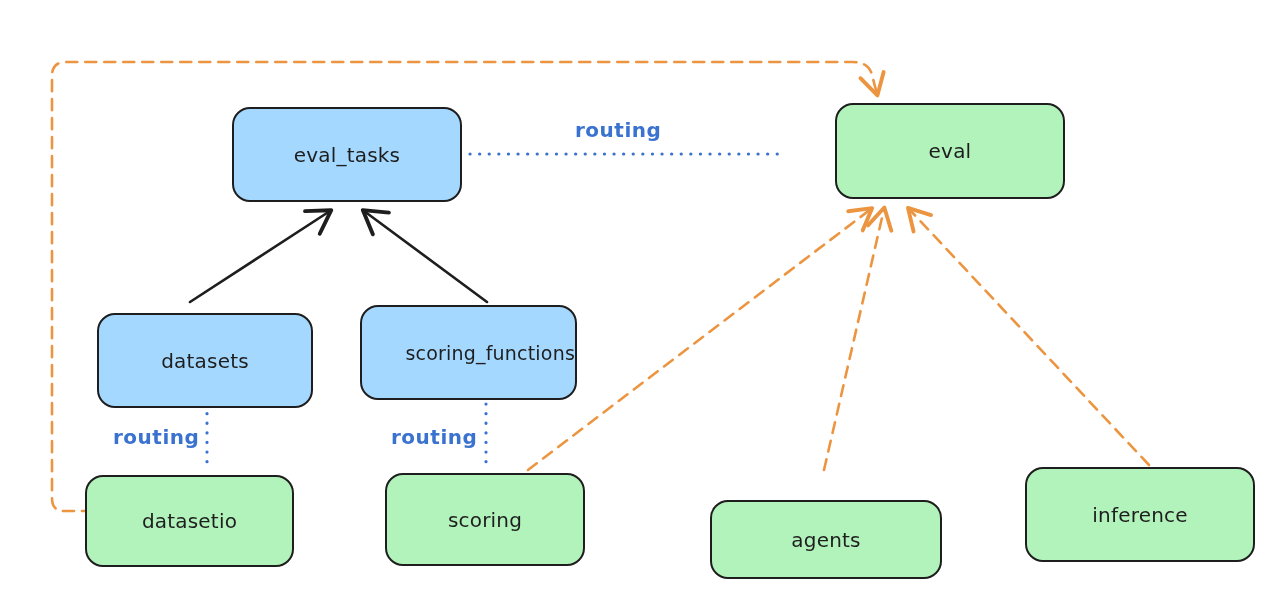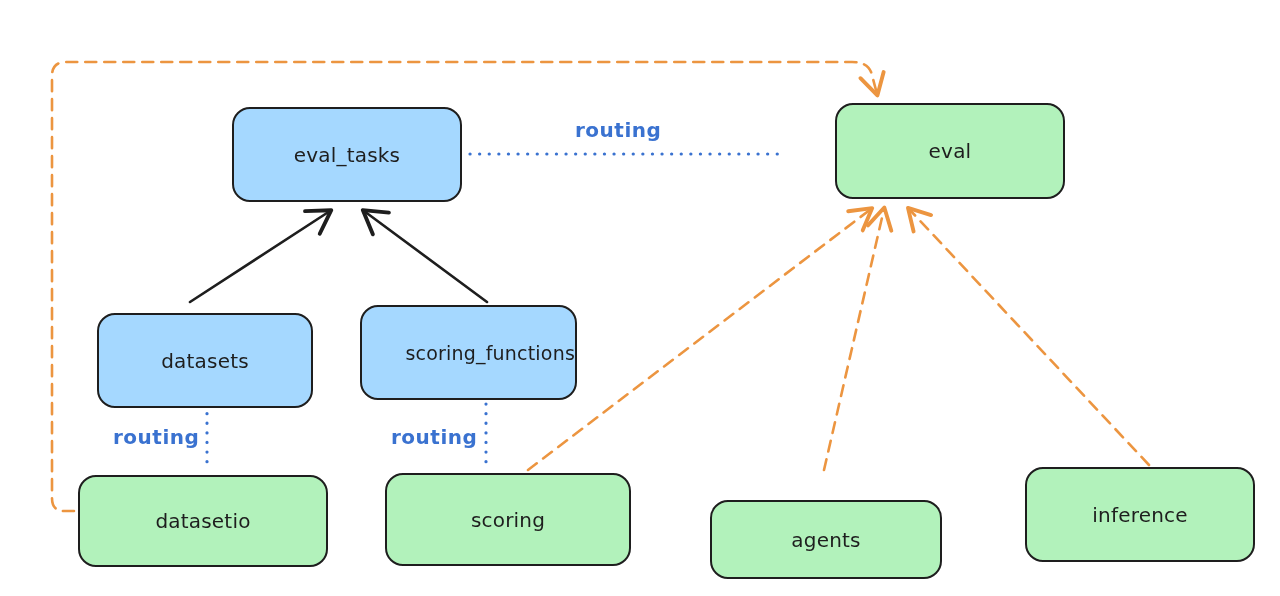--- a/index.html
+++ b/index.html
@@ -86,25 +86,25 @@
   </div>
 
   <div class="node blue" style="left:97px;top:305px;width:216px;height:95px;margin-top:8px;">
     <span>datasets</span>
   </div>
 
   <div class="node blue" style="left:360px;top:305px;width:217px;height:95px;font-size:19px;justify-content:flex-end;">
     <span>scoring_functions</span>
   </div>
 
-  <div class="node green" style="left:78px;top:475px;width:250px;height:92px;">
+  <div class="node green" style="left:85px;top:475px;width:209px;height:92px;">
     <span>datasetio</span>
   </div>
 
-  <div class="node green" style="left:385px;top:473px;width:246px;height:93px;">
+  <div class="node green" style="left:385px;top:473px;width:200px;height:93px;">
     <span>scoring</span>
   </div>
 
   <div class="node green" style="left:710px;top:500px;width:232px;height:79px;">
     <span>agents</span>
   </div>
 
   <div class="node green" style="left:1025px;top:467px;width:230px;height:95px;justify-content:center;">
     <span>inference</span>
   </div>

